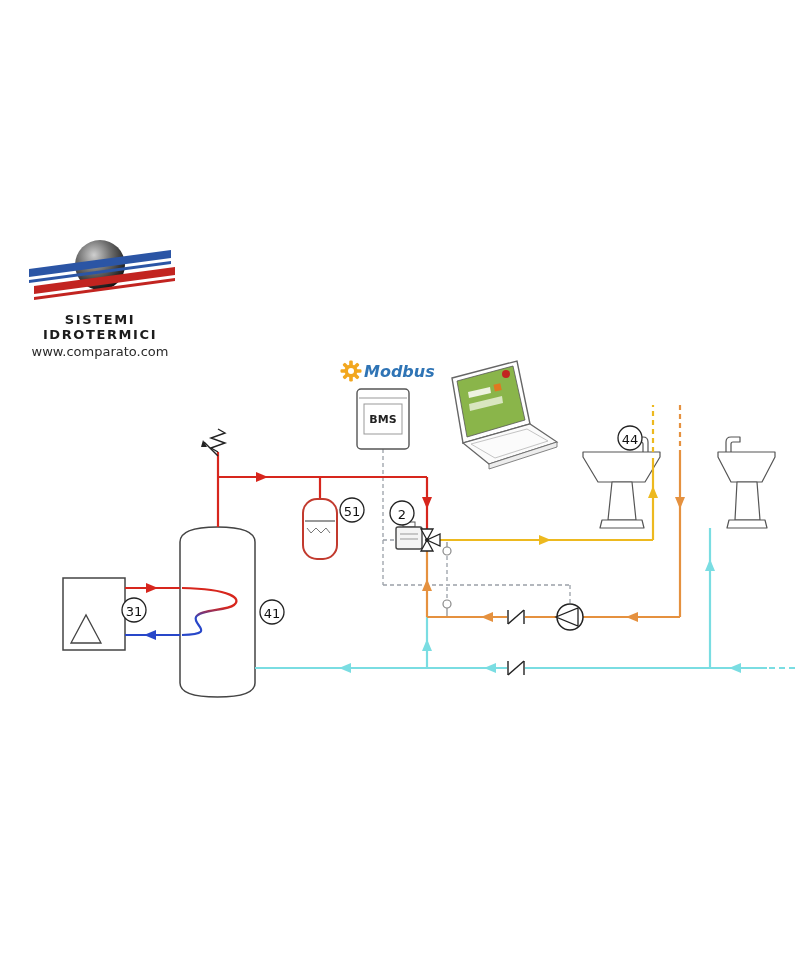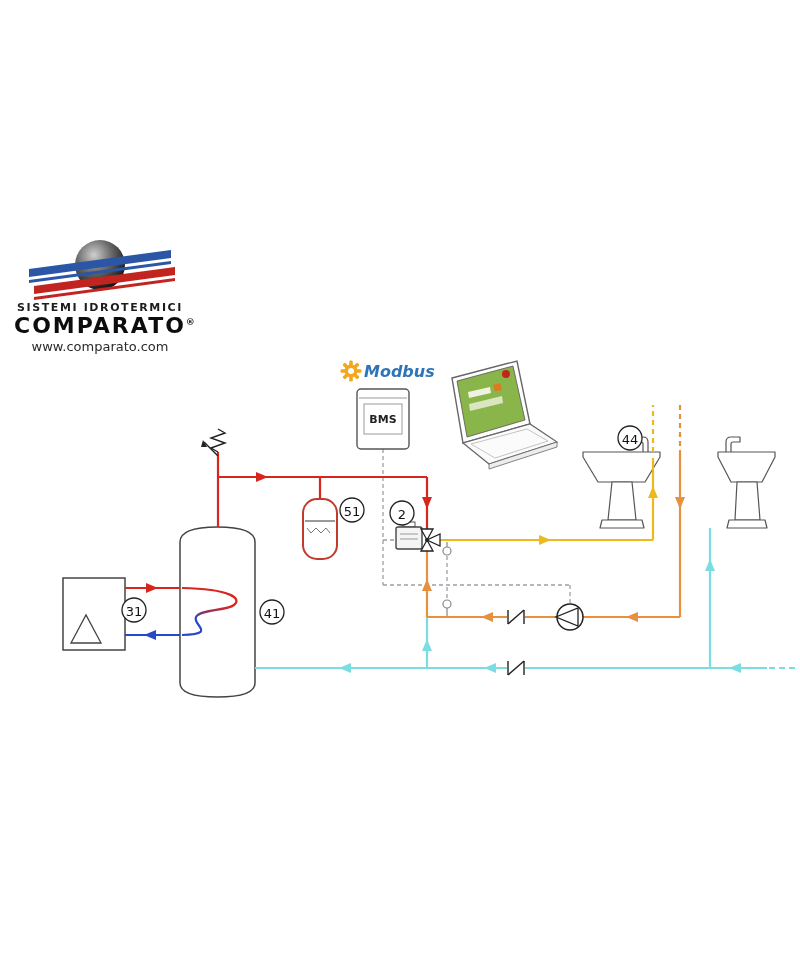--- a/index.html
+++ b/index.html
@@ -1,20 +1,20 @@
 <!DOCTYPE html>
 <html><head>
 <meta charset="utf-8">
 <style>
   html,body{margin:0;padding:0;background:#fff;}
   .stage{position:relative;width:800px;height:960px;background:#ffffff;overflow:hidden;
          font-family:"DejaVu Sans", sans-serif;}
   .logo{position:absolute;left:14px;top:238px;width:172px;text-align:center;}
   .logo .mark{display:block;margin:0 auto;}
-  .logo .tagline{font-size:11px;font-weight:bold;letter-spacing:1.6px;color:#1c1c1c;margin-top:1px;}
+  .logo .tagline{font-size:13px;font-weight:bold;letter-spacing:1.6px;color:#1c1c1c;margin-top:12px;}
   .logo .brand{font-size:22px;font-weight:bold;letter-spacing:2px;color:#0d0d0d;line-height:1.05;}
   .logo .brand sup{font-size:9px;font-weight:bold;}
   .logo .site{font-size:13px;color:#2a2a2a;margin-top:2px;}
   svg text{font-family:"DejaVu Sans", sans-serif;}
   .badge-text{font-size:13px;fill:#111;}
   .bms-text{font-size:11px;font-weight:bold;fill:#222;}
   .modbus-text{font-size:16px;font-weight:bold;font-style:italic;}
   .main-svg{position:absolute;left:0;top:0;}
 </style>
 </head>
@@ -31,21 +31,20 @@
           <stop offset="100%" stop-color="#0a0a0a"></stop>
         </radialGradient>
       </defs>
       <circle cx="75" cy="27" r="25" fill="url(#sphereGrad)"></circle>
       <polygon points="4,31 146,12 146,20 4,39" fill="#2b55a5"></polygon>
       <polygon points="4,42 146,23 146,26 4,45" fill="#2b55a5"></polygon>
       <polygon points="9,48 150,29 150,37 9,56" fill="#c22420"></polygon>
       <polygon points="9,59 150,40 150,43 9,62" fill="#c22420"></polygon>
     </svg>
     <div class="tagline">SISTEMI IDROTERMICI</div>
-    <div class="brand"><span>COMPARATO</span><sup>®</sup></div>
     <div class="site">www.comparato.com</div>
   </div>
 
   <svg class="main-svg" width="800" height="960" viewBox="0 0 800 960">
     <defs>
       <linearGradient id="coilGrad" gradientUnits="userSpaceOnUse" x1="0" y1="586" x2="0" y2="637">
         <stop offset="0" stop-color="#d7261d"></stop>
         <stop offset="0.42" stop-color="#d7261d"></stop>
         <stop offset="0.62" stop-color="#2847c9"></stop>
         <stop offset="1" stop-color="#2847c9"></stop>

